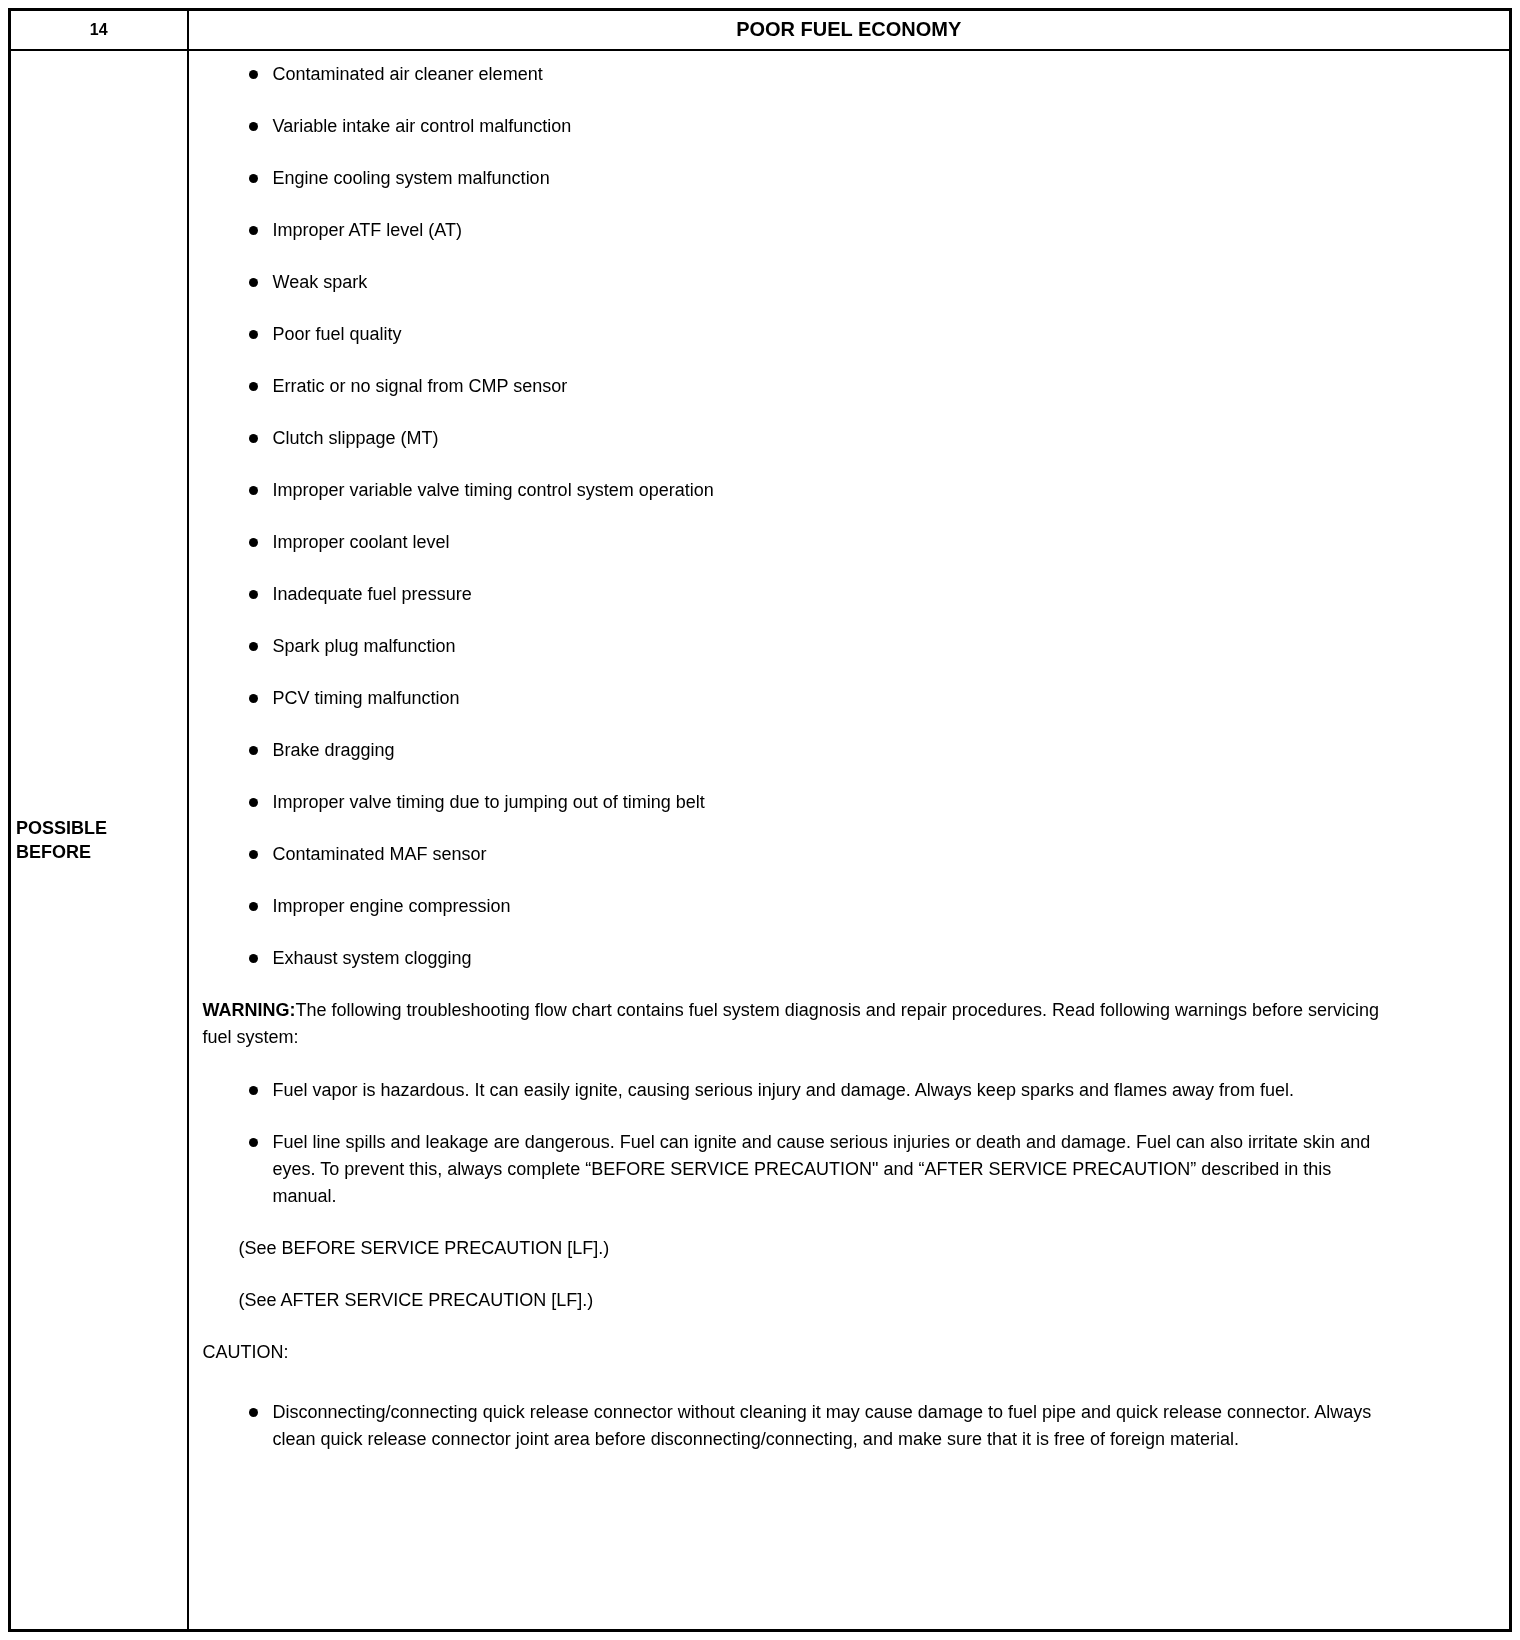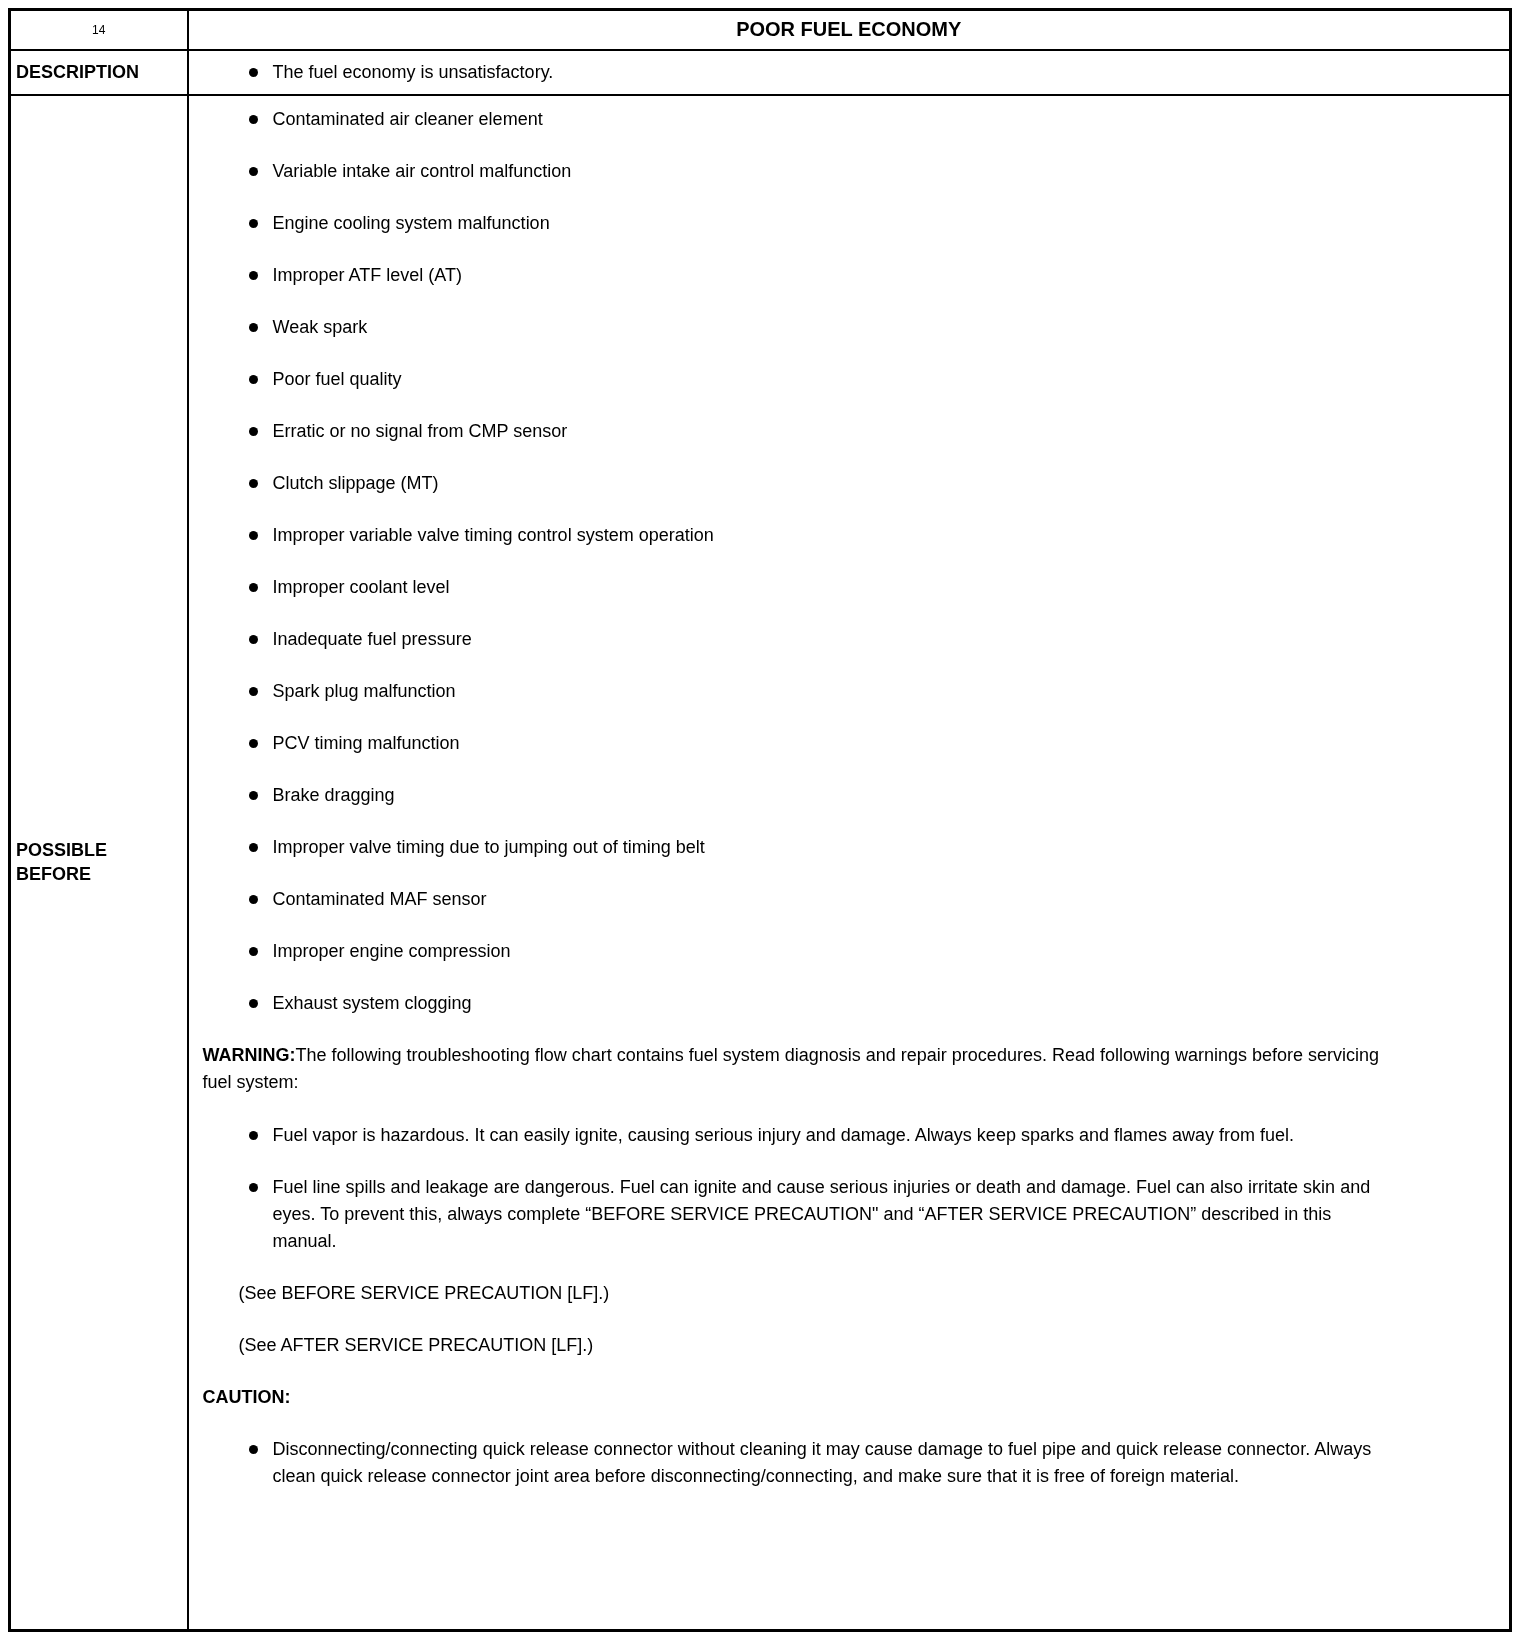--- a/index.html
+++ b/index.html
@@ -23,22 +23,22 @@
     table-layout: fixed;
   }
   .doc-table th, .doc-table td {
     border: 2px solid #000;
     vertical-align: top;
   }
   col.left-col { width: 178px; }
   tr.header-row { height: 40px; }
   tr.description-row { height: 40px; }
   th.num-cell {
-    font-size: 12px;
-    font-weight: normal;
+    font-size: 16px;
+    font-weight: bold;
     text-align: center;
     vertical-align: middle;
   }
   th.title-cell {
     font-size: 20px;
     font-weight: bold;
     vertical-align: middle;
   }
   td.label-cell {
     font-weight: bold;
@@ -79,52 +79,40 @@
     line-height: 27px;
     margin-bottom: 26px;
   }
   .bold-inline { font-weight: bold; }
   .see-ref {
     margin-left: 36px;
     margin-bottom: 25px;
     line-height: 27px;
   }
   .caution-heading {
-    font-weight: bold;
-    line-height: 27px;
-    margin-bottom: 25px;
+    font-weight: normal;
+    line-height: 27px;
+    margin-bottom: 33px;
   }
 </style>
 </head>
 <body>
 
 <table class="doc-table">
   <colgroup>
     <col class="left-col">
     <col>
   </colgroup>
 
   <tbody>
       <tr class="header-row">
     <th class="num-cell">14</th>
     <th class="title-cell">POOR FUEL ECONOMY</th>
   </tr>
 
-  <tr class="description-row">
-    <td class="label-cell v-center-one-line">DESCRIPTION</td>
-    <td class="content-cell">
-      <div>
-
-          <div class="bullet-item no-margin">
-            <span class="bullet-dot"></span>
-            <span class="bullet-text">The fuel economy is unsatisfactory.</span>
-          </div>
-        </div>
-    </td>
-  </tr>
 
   <tr>
     <td class="label-cell v-middle">POSSIBLE
 BEFORE</td>
     <td class="big-content-cell">
 
       <div>
 
           <div class="bullet-item">
             <span class="bullet-dot"></span>

